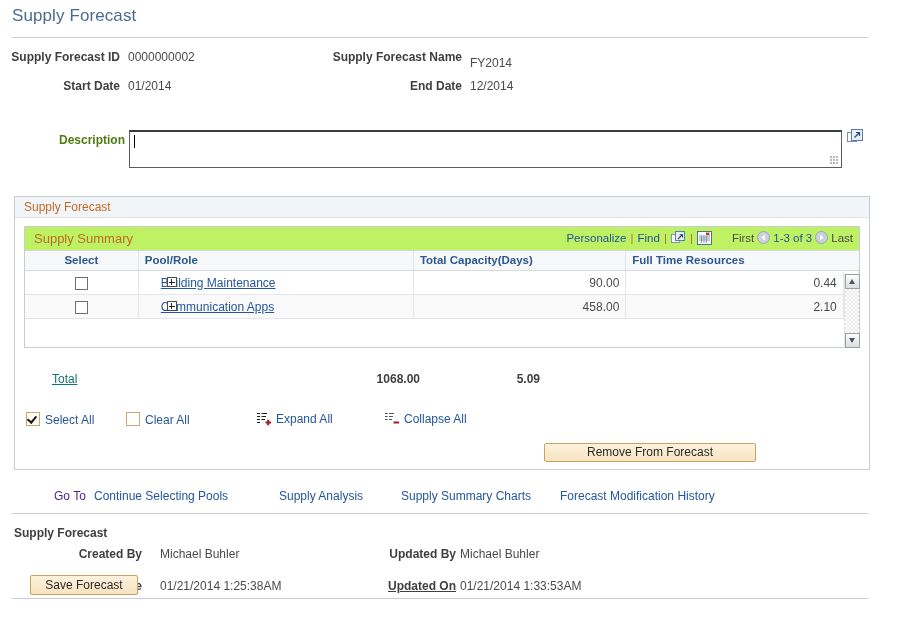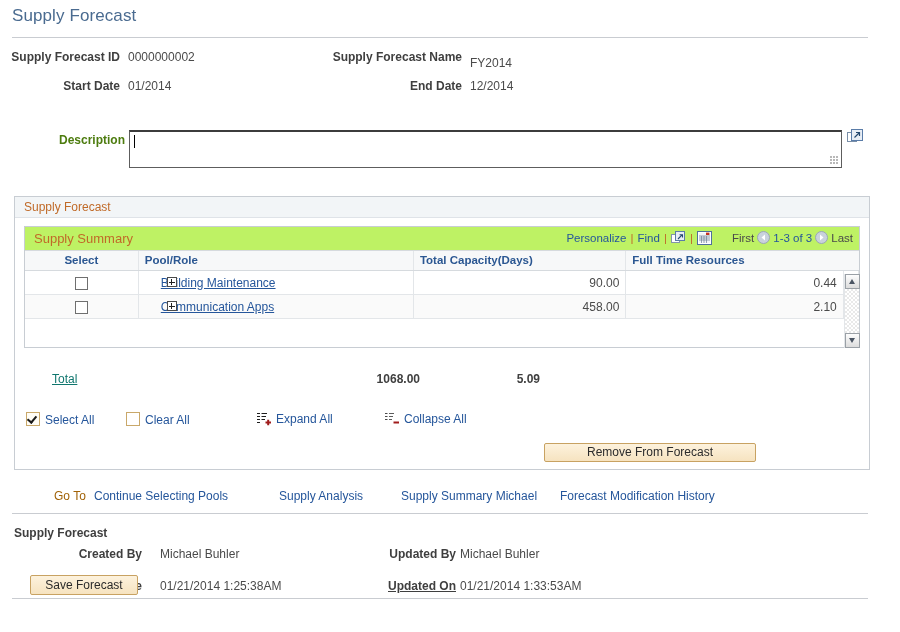--- a/index.html
+++ b/index.html
@@ -314,21 +314,21 @@
     text-align: center;
     line-height: 17px;
     box-sizing: border-box;
     cursor: pointer;
     padding: 0;
   }
 
   
   .goto-label {
     position: absolute; left: 54px; top: 489px;
-    font-size: 12px; color: #a16207;
+    font-size: 12px; color: #4c1d95;
   }
   .goto-link {
     position: absolute; top: 489px;
     font-size: 12px; color: #25569b; text-decoration: none;
     white-space: nowrap;
   }
   .hr-goto {
     position: absolute; left: 12px; top: 513px; width: 856px;
     height: 1px; background: #c9ccd1;
   }
@@ -489,21 +489,21 @@
             <path d="M9.5 10.5 H15"></path>
           </g>
         </svg></span><a href="#">Collapse All</a>
   </div>
 
   <button class="btn" style="left:536px; top:443px; width:212px;margin-left:8px;">Remove From Forecast</button>
 
   <div class="goto-label">Go To</div>
   <a href="#" class="goto-link" style="left:94px;">Continue Selecting Pools</a>
   <a href="#" class="goto-link" style="left:279px;">Supply Analysis</a>
-  <a href="#" class="goto-link" style="left:401px;">Supply Summary Michael</a>
+  <a href="#" class="goto-link" style="left:401px;">Supply Summary Charts</a>
   <a href="#" class="goto-link" style="left:560px;">Forecast Modification History</a>
   <div class="hr-goto"></div>
 
   <div class="foot-title">Supply Forecast</div>
 
   <div class="fld-label" style="left:0px; top:547px; width:142px;">Created By</div>
   <div class="fld-value" style="left:160px; top:547px;">Michael Buhler</div>
 
   <div class="fld-label" style="left:300px; top:547px; width:156px;">Updated By</div>
   <div class="fld-value" style="left:460px; top:547px;">Michael Buhler</div>

